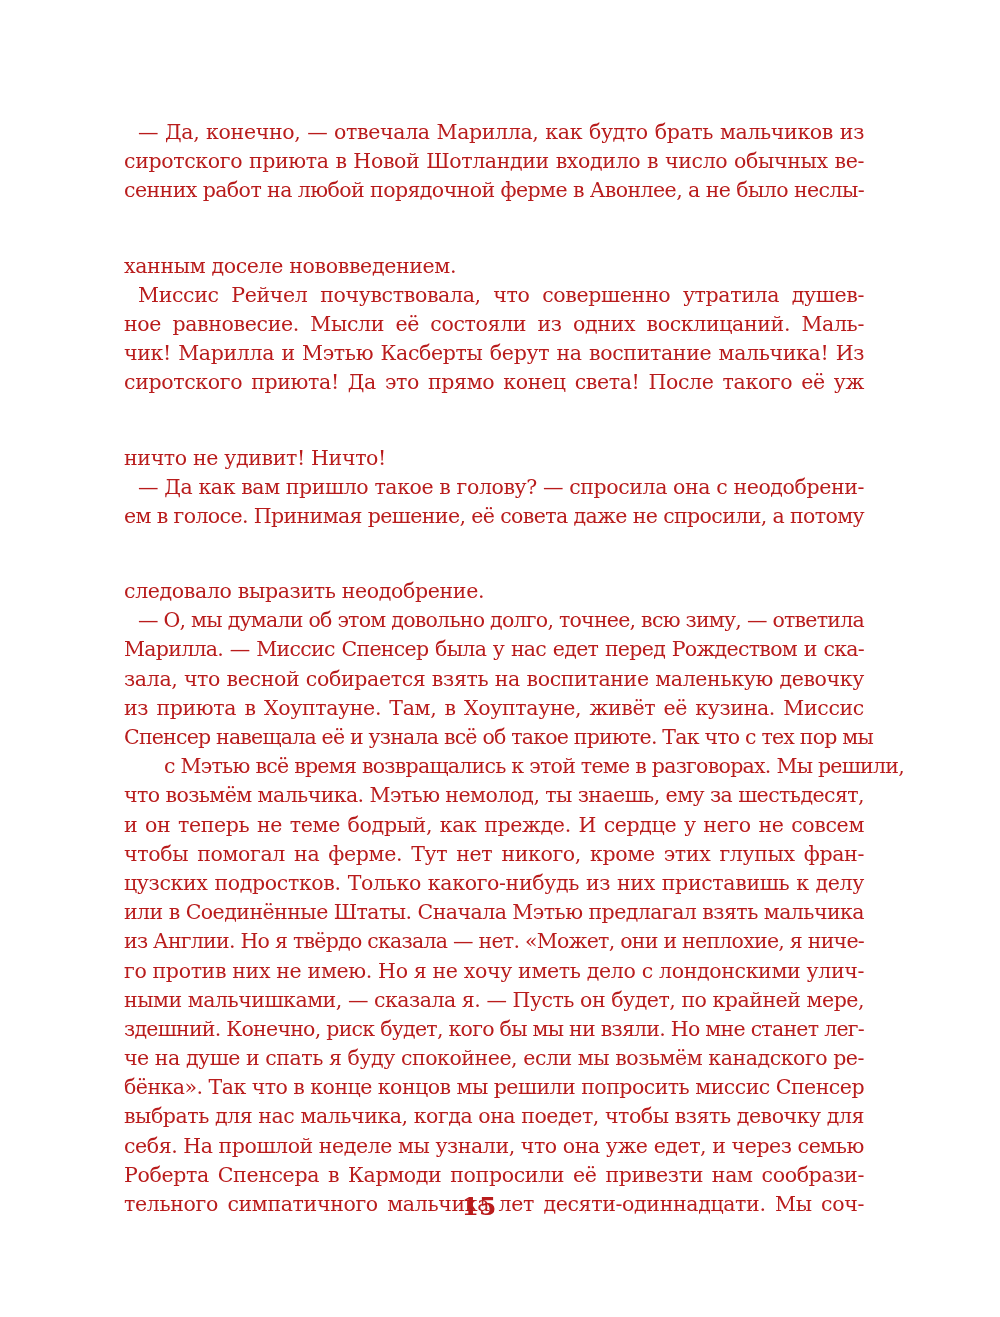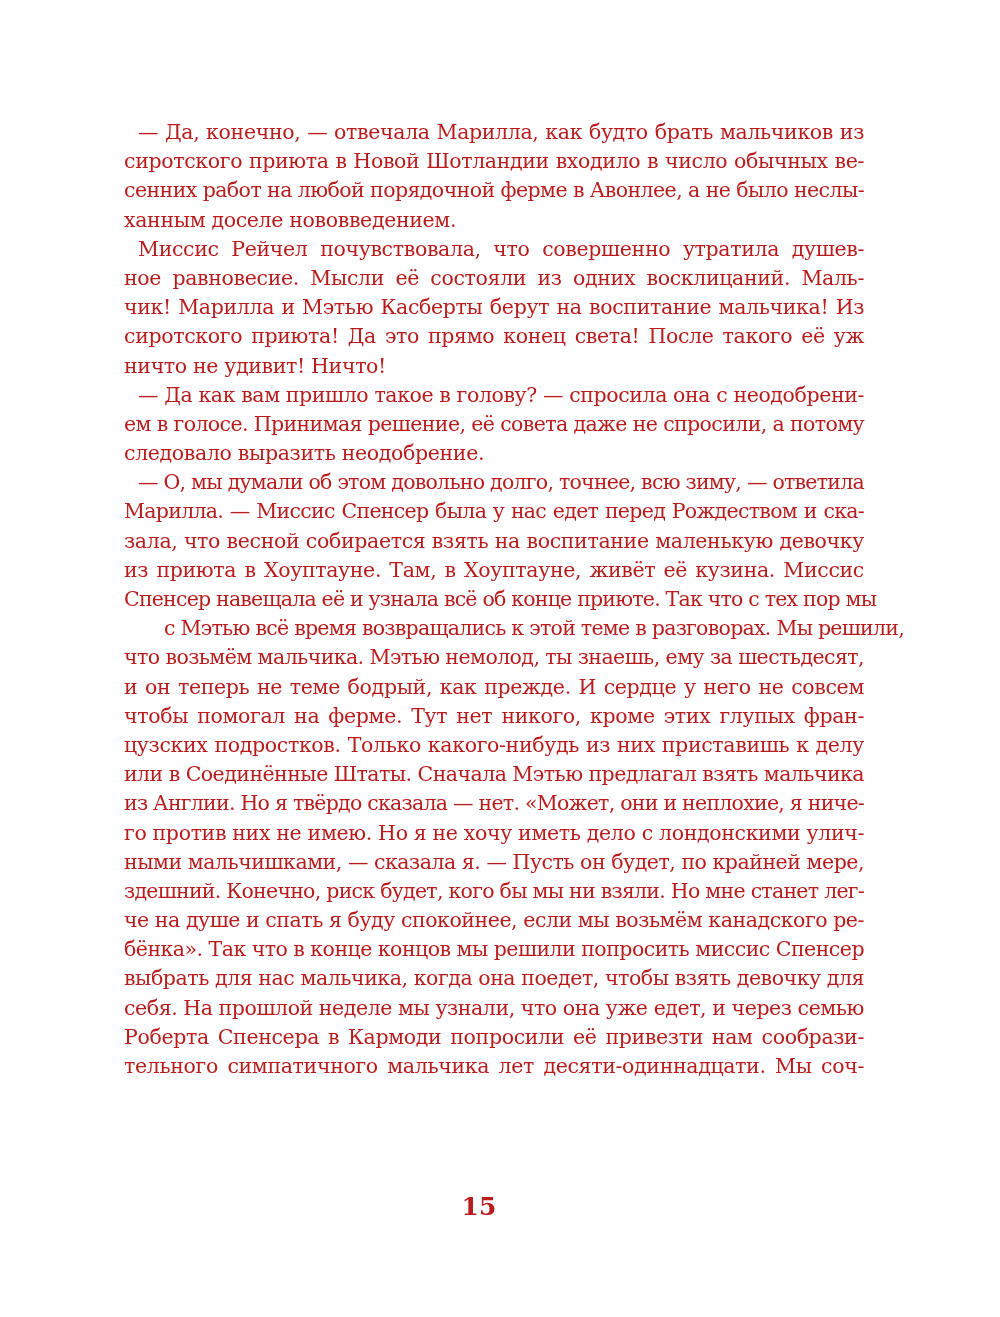--- a/index.html
+++ b/index.html
@@ -4,21 +4,21 @@
 <style>
   html, body { margin: 0; padding: 0; background: #ffffff; }
   body { width: 1000px; height: 1317px; position: relative; overflow: hidden; }
   .page {
     position: absolute; left: 124px; top: 118px; width: 740px;
     font-family: "DejaVu Serif", "Liberation Serif", serif;
     font-size: 20.5px; line-height: 29.2px; color: #b91c1c;
     text-align: justify; letter-spacing: -0.35px;
   }
   .line { display: block; height: 29.2px; white-space: nowrap; text-align-last: justify; text-align: justify; }
-  .line.last { text-align-last: left; }
+  .line.last { text-align-last: left; margin-top: 46px; }
   .line.indent { padding-left: 14px; }
   .page-number {
     position: absolute; left: 0; width: 958px; top: 1192px; text-align: center;
     font-family: "DejaVu Serif", "Liberation Serif", serif; font-weight: bold;
     font-size: 25px; color: #b91c1c;
   }
 </style>
 </head>
 <body>
 
@@ -32,21 +32,21 @@
     <span class="line">чик! Марилла и Мэтью Касберты берут на воспитание мальчика! Из</span>
     <span class="line">сиротского приюта! Да это прямо конец света! После такого её уж</span>
     <span class="line last">ничто не удивит! Ничто!</span>
     <span class="line indent" style="letter-spacing: -0.400293px;">— Да как вам пришло такое в голову? — спросила она с неодобрени-</span>
     <span class="line" style="letter-spacing: -0.615159px;">ем в голосе. Принимая решение, её совета даже не спросили, а потому</span>
     <span class="line last">следовало выразить неодобрение.</span>
     <span class="line indent" style="letter-spacing: -0.750187px;">— О, мы думали об этом довольно долго, точнее, всю зиму, — ответила</span>
     <span class="line" style="letter-spacing: -0.707481px;">Марилла. — Миссис Спенсер была у нас едет перед Рождеством и ска-</span>
     <span class="line">зала, что весной собирается взять на воспитание маленькую девочку</span>
     <span class="line">из приюта в Хоуптауне. Там, в Хоуптауне, живёт её кузина. Миссис</span>
-    <span class="line" style="letter-spacing: -0.791123px;">Спенсер навещала её и узнала всё об конце приюте. Так что с тех пор мы</span>
+    <span class="line" style="letter-spacing: -0.791123px;">Спенсер навещала её и узнала всё об такое приюте. Так что с тех пор мы</span>
     <span class="line" style="letter-spacing: -0.738993px; margin-left: 40px;">с Мэтью всё время возвращались к этой теме в разговорах. Мы решили,</span>
     <span class="line" style="letter-spacing: -0.575616px;">что возьмём мальчика. Мэтью немолод, ты знаешь, ему за шестьдесят,</span>
     <span class="line">и он теперь не теме бодрый, как прежде. И сердце у него не совсем</span>
     <span class="line">чтобы помогал на ферме. Тут нет никого, кроме этих глупых фран-</span>
     <span class="line">цузских подростков. Только какого-нибудь из них приставишь к делу</span>
     <span class="line" style="letter-spacing: -0.541468px;">или в Соединённые Штаты. Сначала Мэтью предлагал взять мальчика</span>
     <span class="line" style="letter-spacing: -0.747192px;">из Англии. Но я твёрдо сказала — нет. «Может, они и неплохие, я ниче-</span>
     <span class="line">го против них не имею. Но я не хочу иметь дело с лондонскими улич-</span>
     <span class="line" style="letter-spacing: -0.473077px;">ными мальчишками, — сказала я. — Пусть он будет, по крайней мере,</span>
     <span class="line" style="letter-spacing: -0.741757px;">здешний. Конечно, риск будет, кого бы мы ни взяли. Но мне станет лег-</span>

